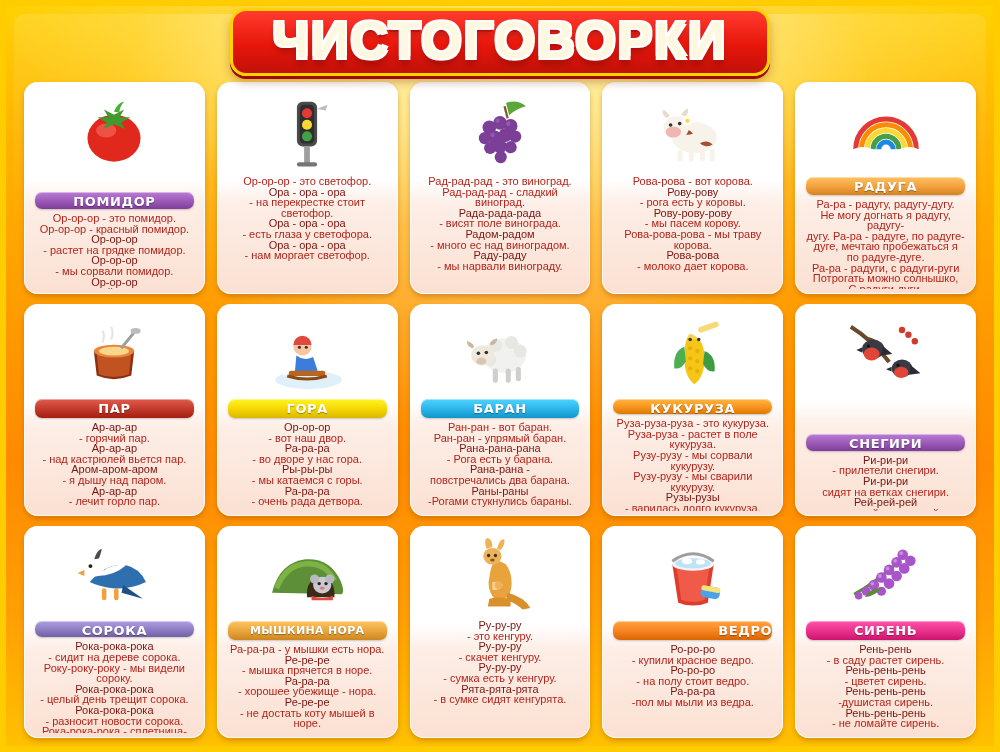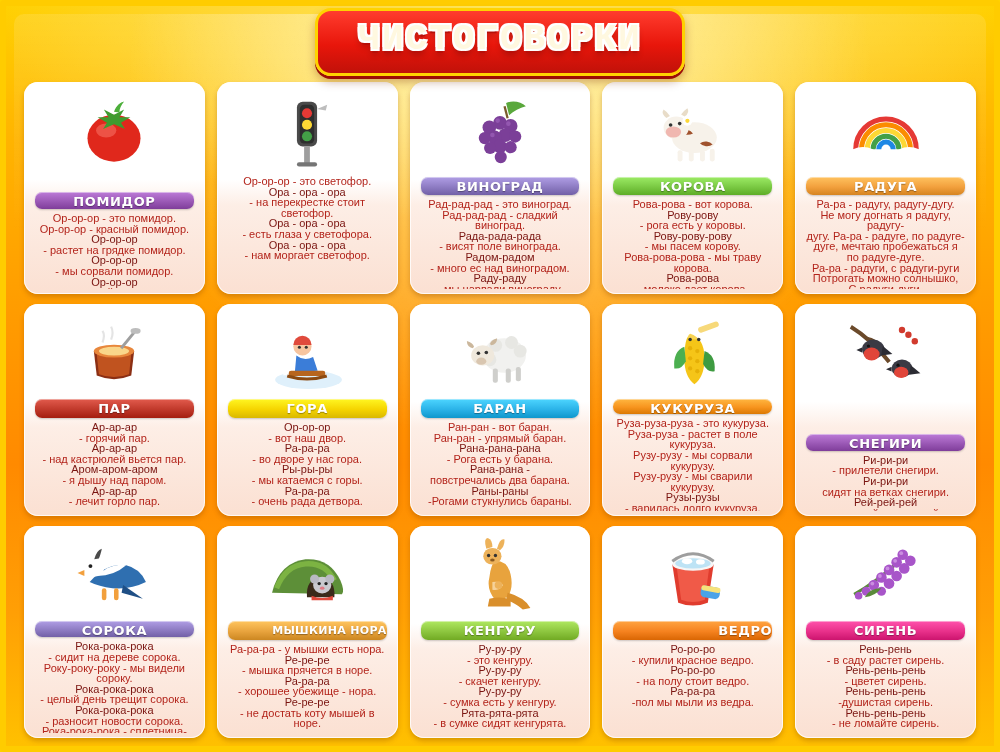--- a/index.html
+++ b/index.html
@@ -46,23 +46,23 @@
   }
   .title-plate {
     position: relative;
     padding: 4px 40px 8px;
     border-radius: 16px;
     background: linear-gradient(180deg, #ff3c2e 0%, #e8160b 55%, #c11109 100%);
     box-shadow: 0 3px 0 #9d0c05, 0 6px 10px rgba(120,40,0,0.35);
     border: 3px solid #ffd200;
   }
   .title-text {
-    font-family: Liberation Mono, monospace;
+    font-family: Liberation Sans, sans-serif;
     font-weight: bold;
-    font-size: 36px;
+    font-size: 52px;
     line-height: 50px;
     letter-spacing: 2px;
     color: #fff8e0;
     text-transform: uppercase;
     text-shadow:
       -2px -2px 0 #ffffff, 2px -2px 0 #ffffff, -2px 2px 0 #ffffff, 2px 2px 0 #ffffff,
       0 4px 0 #b7100a, 0 6px 6px rgba(0,0,0,0.25);
     white-space: nowrap;
   }
 
@@ -208,21 +208,20 @@
               <circle cx="37" cy="71" r="8"></circle>
               <circle cx="51" cy="83" r="8"></circle>
             </g>
             <g fill="#a86bc4" opacity=".55">
               <circle cx="47" cy="35" r="3"></circle>
               <circle cx="61" cy="39" r="3"></circle>
               <circle cx="40" cy="54" r="3"></circle>
             </g>
           </svg>
         </div>
-        <div class="label" style="background: linear-gradient(rgb(176, 158, 229) 0%, rgb(142, 124, 195) 55%, rgb(114, 96, 167) 100%);">ВИНОГРАД</div>
         <div class="verse">
           <div class="v">Рад-рад-рад - это виноград.</div>
           <div class="v">Рад-рад-рад - сладкий виноград.</div>
           <div class="p">Рада-рада-рада</div>
           <div class="v">- висят поле винограда.</div>
           <div class="p">Радом-радом</div>
           <div class="v">- много ес над виноградом.</div>
           <div class="p">Раду-раду</div>
           <div class="v">- мы нарвали винограду.</div>
         </div>
@@ -240,21 +239,20 @@
             <ellipse cx="26" cy="44" rx="18" ry="16" fill="#f7f2ea"></ellipse>
             <ellipse cx="22" cy="50" rx="11" ry="8" fill="#f0b7b0"></ellipse>
             <circle cx="18" cy="40" r="2.6" fill="#333"></circle>
             <circle cx="31" cy="38" r="2.6" fill="#333"></circle>
             <path d="M12 30 q-8-6-4-12 q6 4 9 9z" fill="#e8dcc8"></path>
             <path d="M38 28 q8-6 4-12 q-6 4-9 9z" fill="#e8dcc8"></path>
             <circle cx="42" cy="34" r="7" fill="#fff"></circle>
             <circle cx="42" cy="34" r="3" fill="#fdd835"></circle>
           </svg>
         </div>
-        <div class="label" style="background: linear-gradient(rgb(156, 235, 101) 0%, rgb(122, 201, 67) 55%, rgb(94, 173, 39) 100%);">КОРОВА</div>
         <div class="verse">
           <div class="v">Рова-рова - вот корова.</div>
           <div class="p">Рову-рову</div>
           <div class="v">- рога есть у коровы.</div>
           <div class="p">Рову-рову-рову</div>
           <div class="v">- мы пасем корову.</div>
           <div class="v">Рова-рова-рова - мы траву корова.</div>
           <div class="p">Рова-рова</div>
           <div class="v">- молоко дает корова.</div>
         </div>
@@ -470,21 +468,21 @@
             <path d="M50 78 q-2-24 18-26 q20 2 18 26z" fill="#3a2a1a"></path>
             <ellipse cx="70" cy="62" rx="12" ry="11" fill="#c9c9cf"></ellipse>
             <circle cx="60" cy="54" r="6" fill="#b9b9c2"></circle>
             <circle cx="80" cy="54" r="6" fill="#b9b9c2"></circle>
             <circle cx="66" cy="60" r="2.2" fill="#222"></circle>
             <circle cx="75" cy="60" r="2.2" fill="#222"></circle>
             <ellipse cx="70" cy="66" rx="3" ry="2.2" fill="#e07a86"></ellipse>
             <path d="M56 76 q14 6 28 0 l0 6 -28 0z" fill="#e04a3c"></path>
           </svg>
         </div>
-        <div class="label small" style="background: linear-gradient(rgb(255, 197, 95) 0%, rgb(232, 163, 61) 55%, rgb(204, 135, 33) 100%); text-align: right;">МЫШКИНА НОРА</div>
+        <div class="label small" style="background: linear-gradient(rgb(255, 197, 95) 0%, rgb(232, 163, 61) 55%, rgb(204, 135, 33) 100%);">МЫШКИНА НОРА</div>
         <div class="verse">
           <div class="v">Ра-ра-ра - у мышки есть нора.</div>
           <div class="p">Ре-ре-ре</div>
           <div class="v">- мышка прячется в норе.</div>
           <div class="p">Ра-ра-ра</div>
           <div class="v">- хорошее убежище - нора.</div>
           <div class="p">Ре-ре-ре</div>
           <div class="v">- не достать коту мышей в норе.</div>
         </div>
       </div>
@@ -497,21 +495,20 @@
             <path d="M46 14 q4-14 10-12 q0 10-6 14z" fill="#edb25a"></path>
             <circle cx="35" cy="23" r="2.2" fill="#333"></circle>
             <circle cx="44" cy="23" r="2.2" fill="#333"></circle>
             <ellipse cx="40" cy="29" rx="3" ry="2" fill="#8a5a20"></ellipse>
             <path d="M40 58 q10-2 14 4 q-4 8-14 6z" fill="#f6d29a"></path>
             <circle cx="48" cy="62" r="5" fill="#edb25a"></circle>
             <path d="M36 80 q18-4 28 2 l0 8 -30 0z" fill="#d98f2c"></path>
             <path d="M60 72 q22 6 30 20 l-10 2 q-12-10-22-12z" fill="#d98f2c"></path>
           </svg>
         </div>
-        <div class="label" style="background: linear-gradient(rgb(175, 232, 97) 0%, rgb(141, 198, 63) 55%, rgb(113, 170, 35) 100%);">КЕНГУРУ</div>
         <div class="verse">
           <div class="p">Ру-ру-ру</div>
           <div class="v">- это кенгуру.</div>
           <div class="p">Ру-ру-ру</div>
           <div class="v">- скачет кенгуру.</div>
           <div class="p">Ру-ру-ру</div>
           <div class="v">- сумка есть у кенгуру.</div>
           <div class="p">Рята-рята-рята</div>
           <div class="v">- в сумке сидят кенгурята.</div>
         </div>

